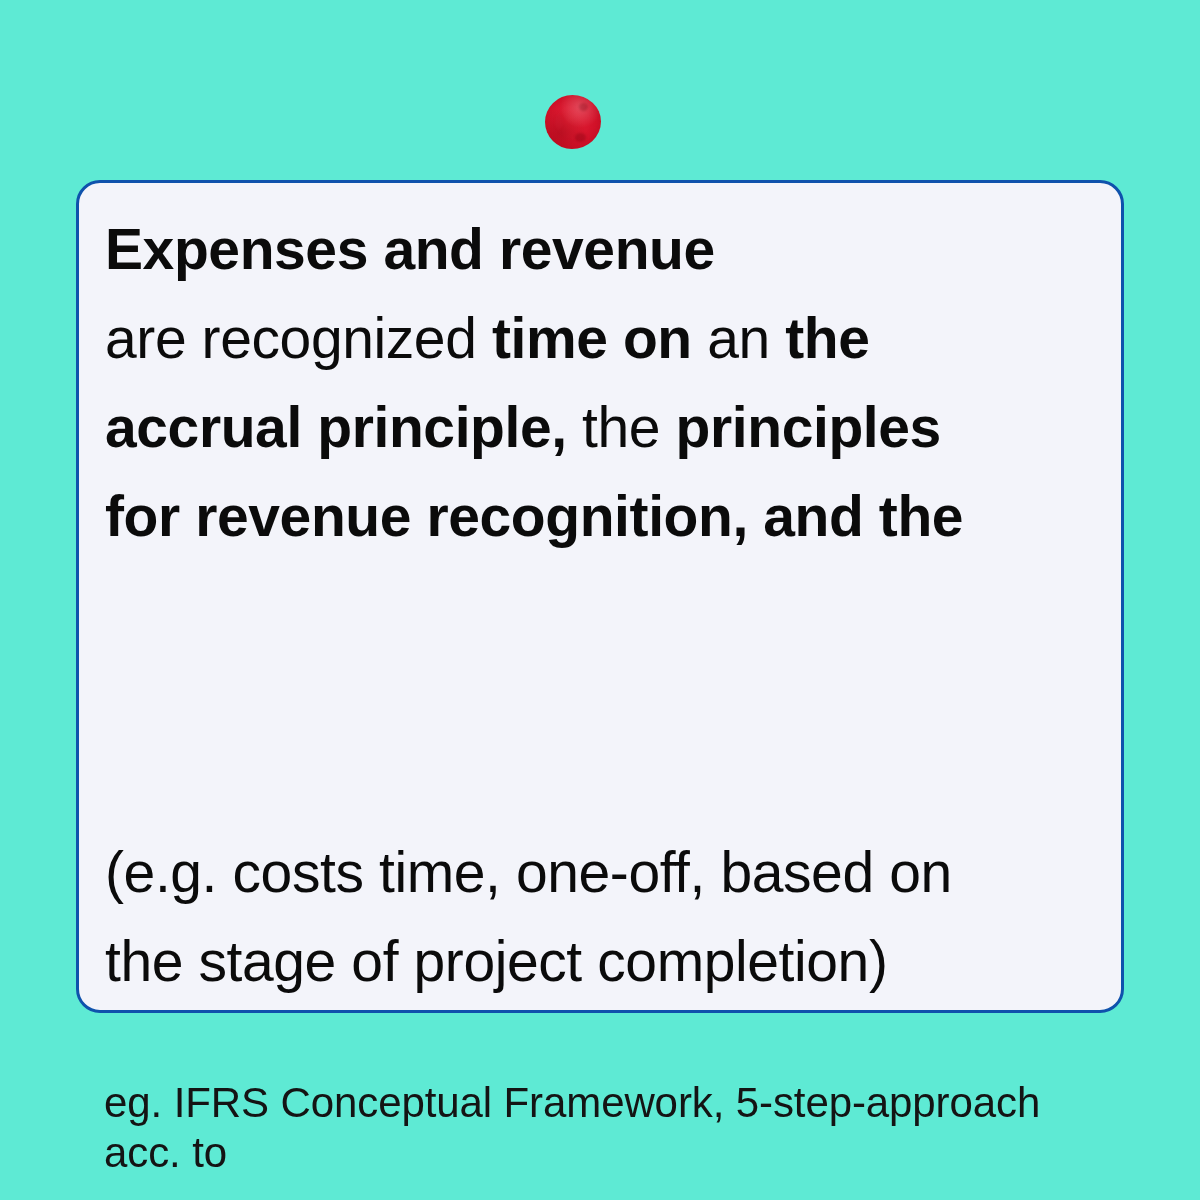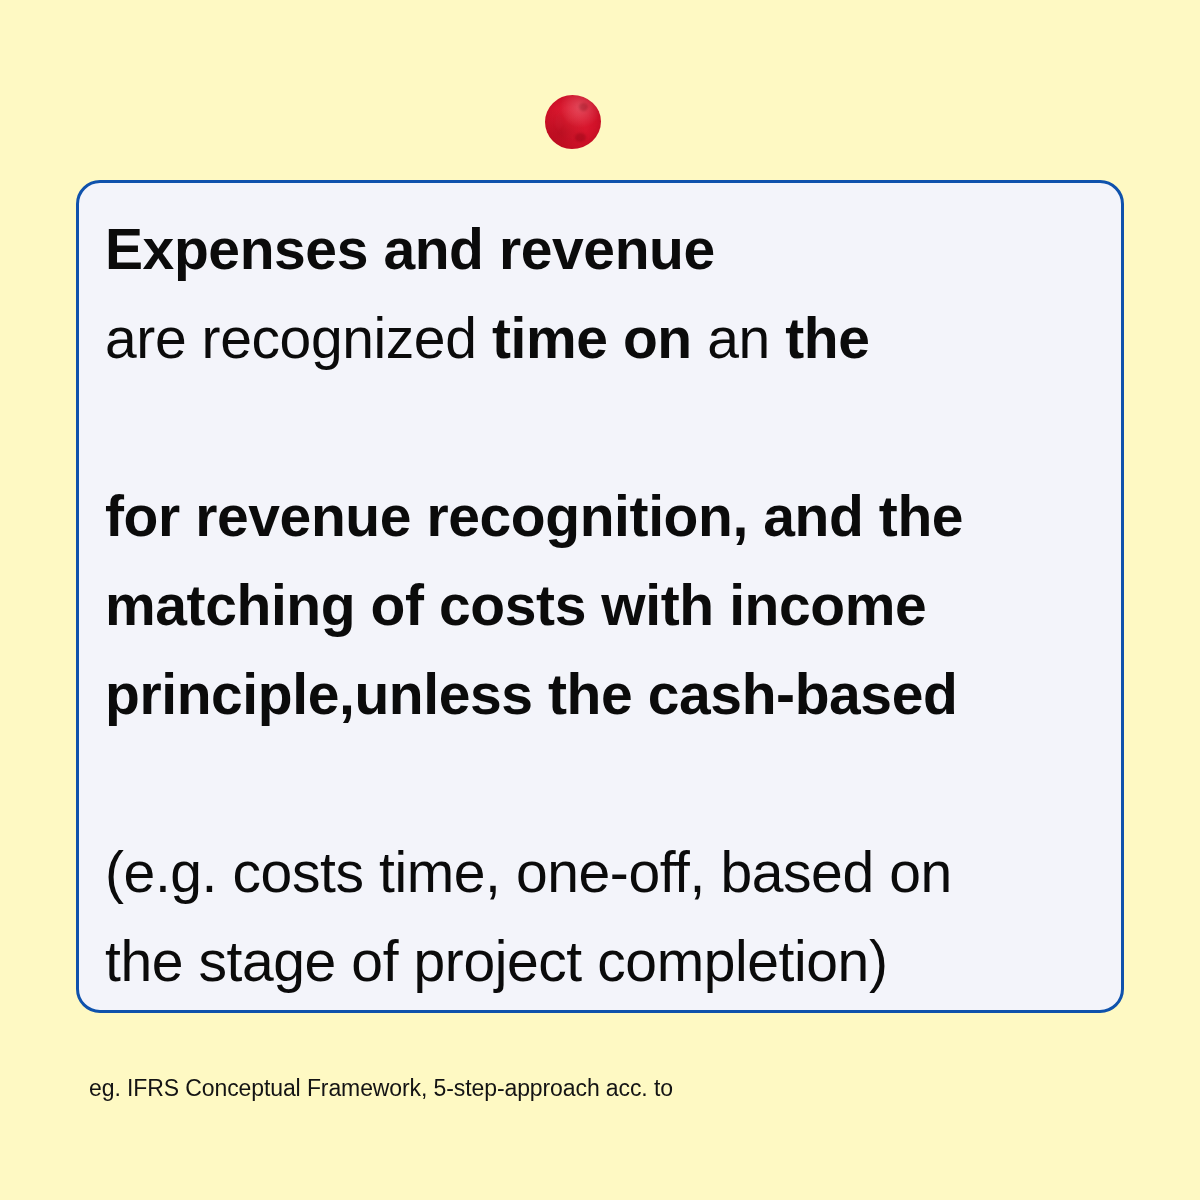--- a/index.html
+++ b/index.html
@@ -12,21 +12,21 @@
     background: #ffffff;
     font-family: "Liberation Sans", sans-serif;
     -webkit-font-smoothing: antialiased;
     overflow: hidden;
   }
 
   #slide {
     position: relative;
     width: 1200px;
     height: 1200px;
-    background: #fef9c3;
+    background: #5eead4;
   }
 
   
   .dot-wrap {
     position: absolute;
     left: 545px;
     top: 95px;
     width: 56px;
     height: 54px;
   }
@@ -73,23 +73,23 @@
     font-weight: 400;
   }
   .body-text b { font-weight: 700; }
 
   
   .caption {
     position: absolute;
     left: 88px;
     top: 1062px;
     width: 1010px;
-    margin: 1px;
+    margin: 16px;
     color: #141414;
-    font-size: 23px;
+    font-size: 42px;
     line-height: 50px;
     font-weight: 400;
     letter-spacing: -0.1px;
   }
 </style>
 </head>
 <body>
 
 <div id="slide">
 
@@ -98,24 +98,24 @@
       <span class="dot-speck s1"></span>
       <span class="dot-speck s2"></span>
       <span class="dot-speck s3"></span>
     </div>
   </div>
 
   <div class="card">
     <p class="body-text">
       <span><b>Expenses and revenue</b></span><br>
       <span><span>are recognized </span><b>time on</b><span> an </span><b>the</b></span><br>
+      <span><b>accrual principle,</b><span> the </span><b>principles</b></span><br>
+      <span><b>for revenue recognition, and the</b></span><br>
       <br>
-      <span><b>for revenue recognition, and the</b></span><br>
-      <span><b>matching of costs with income</b></span><br>
-      <span><b>principle,unless the cash-based</b></span><br>
+      <br>
       <br>
       <span><span>(e.g. costs time, one-off, based on</span></span><br>
       <span><span>the stage of project completion)</span></span>
     </p>
   </div>
 
   <p class="caption">
     <span>eg. IFRS Conceptual Framework, 5-step-approach acc. to</span><br>
   </p>
 

